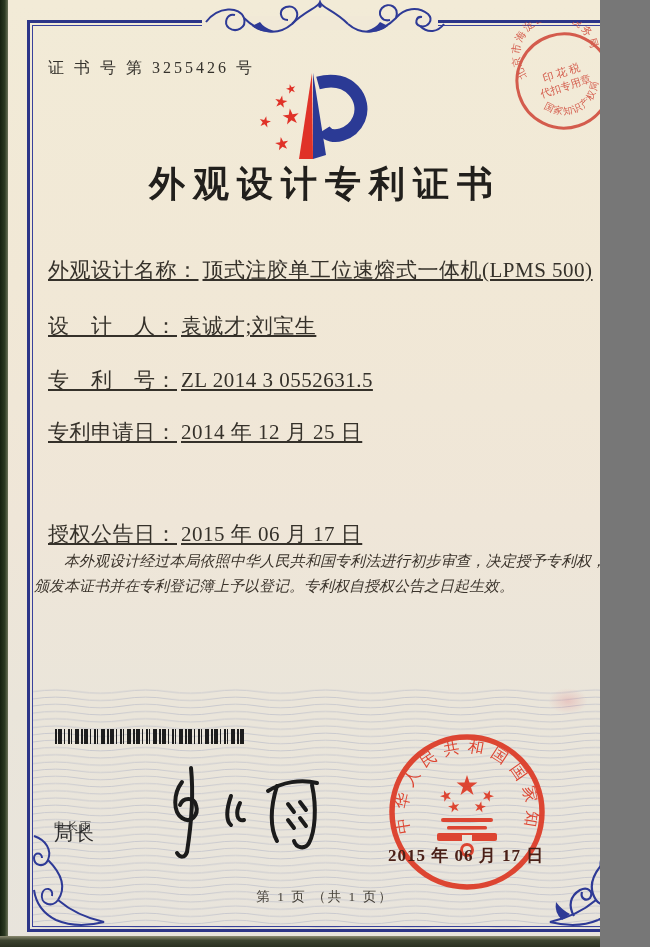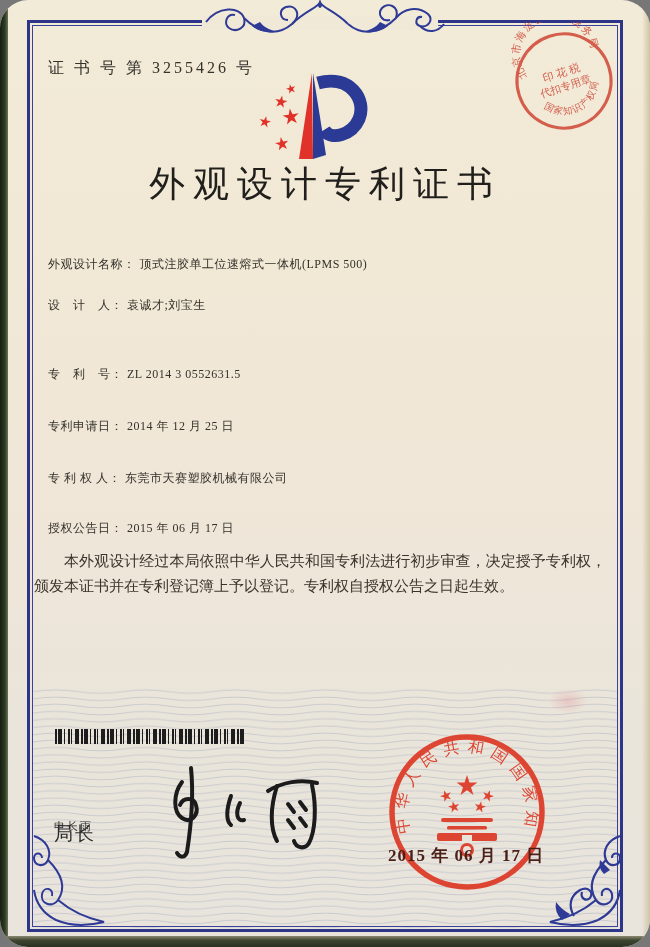--- a/index.html
+++ b/index.html
@@ -1,36 +1,35 @@
 <!DOCTYPE html>
 <html><head>
 <meta charset="utf-8">
 <style>
   html,body{margin:0;padding:0;background:#777;}
   #page{
-    position:relative; width:650px; height:947px; overflow:hidden;
+    position:relative; width:600px; height:947px; overflow:hidden;
     background:linear-gradient(180deg,#f2ebd7 0%, #f1e8d6 30%, #efe6d8 55%, #eae5da 75%, #e8e4dc 100%);
     font-family:"Liberation Serif","DejaVu Serif",serif;
     color:#2e2b26;
-    border-radius:28px;
   }
   .abs{position:absolute;}
   
   .edge-left{left:0;top:0;width:8px;height:947px;background:linear-gradient(90deg,#15200f,#2c3a22 60%,#6b7258);}
   .edge-bottom{left:0;top:936px;width:650px;height:11px;background:linear-gradient(180deg,#8a8a70,#3d4430 40%,#2a3020);}
   .edge-right{left:642px;top:0;width:8px;height:947px;background:linear-gradient(90deg,rgba(120,110,80,0),#cfc4a4);}
   
   .frame-outer{left:27px;top:20px;width:590px;height:906px;border:3px solid #2c3588;}
   .frame-inner{position:absolute;left:2px;top:2px;right:2px;bottom:2px;border:1px solid #39419b;}
   
   .certno{left:48px;top:58px;font-size:16px;letter-spacing:3px;color:#35322c;}
-  .title{left:0;top:160px;width:650px;text-align:center;font-size:36px;font-weight:normal;letter-spacing:8px;color:#211f1c;}
-  .field{left:48px;font-size:12px;color:#35312a;letter-spacing:0.5px;}
+  .title{left:0;top:160px;width:650px;text-align:center;font-size:36px;font-weight:bold;letter-spacing:8px;color:#211f1c;}
+  .field{left:48px;font-size:21px;color:#35312a;letter-spacing:0.5px;text-decoration:underline;}
   .field .val{margin-left:4px;}
-  .bodytext{left:34px;top:549px;width:572px;font-size:15px;line-height:24.6px;color:#3a332b;text-align:justify;}
+  .bodytext{left:34px;top:549px;width:572px;font-size:15px;line-height:24.6px;color:#3a332b;text-align:justify;font-style:italic;}
   .bodytext p{margin:0;text-indent:2em;}
   .barcode{left:55px;top:729px;width:190px;height:15px;
     background:repeating-linear-gradient(90deg,
       #1d1d1d 0 2px, rgba(0,0,0,0) 2px 3px,
       #1d1d1d 3px 7px, rgba(0,0,0,0) 7px 9px,
       #1d1d1d 9px 10px, rgba(0,0,0,0) 10px 13px,
       #1d1d1d 13px 15px, rgba(0,0,0,0) 15px 16px,
       #1d1d1d 16px 17px, rgba(0,0,0,0) 17px 20px,
       #1d1d1d 20px 24px, rgba(0,0,0,0) 24px 26px);}
   .signoff-title{left:54px;top:821px;font-size:19px;color:#2c2c2c;letter-spacing:2px;}
@@ -140,31 +139,28 @@
       <use href="#star" transform="translate(15,52) scale(6) rotate(12)"></use>
       <use href="#star" transform="translate(32,74) scale(7) rotate(-10)"></use>
     </g>
   </svg>
 
   <div class="abs title">外观设计专利证书</div>
 
   <div class="abs field" style="top:256px;">
     <span>外观设计名称：</span><span class="val">顶式注胶单工位速熔式一体机(LPMS 500)</span>
   </div>
-  <div class="abs field" style="top:297px;">
+  <div class="abs field" style="top:312px;">
     <span>设　计　人：</span><span class="val">袁诚才;刘宝生</span>
   </div>
   <div class="abs field" style="top:366px;">
     <span>专　利　号：</span><span class="val">ZL 2014 3 0552631.5</span>
   </div>
   <div class="abs field" style="top:418px;text-align:center;">
     <span>专利申请日：</span><span class="val">2014 年 12 月 25 日</span>
-  </div>
-  <div class="abs field" style="top:470px;">
-    <span>专 利 权 人：</span><span class="val">东莞市天赛塑胶机械有限公司</span>
   </div>
   <div class="abs field" style="top:520px;">
     <span>授权公告日：</span><span class="val">2015 年 06 月 17 日</span>
   </div>
 
   <div class="abs bodytext">
     <p>本外观设计经过本局依照中华人民共和国专利法进行初步审查，决定授予专利权，颁发本证书并在专利登记簿上予以登记。专利权自授权公告之日起生效。</p>
   </div>
 
   <div class="abs barcode"></div>
@@ -210,14 +206,15 @@
         <rect x="95" y="123" width="10" height="6" fill="#eae4da" stroke="none"></rect>
         <circle cx="100" cy="138" r="5.5" fill="none" stroke-width="3"></circle>
       </g>
     </g>
   </svg>
 
   <div class="abs issue-date">2015 年 06 月 17 日</div>
 
   <div class="abs smudge"></div>
 
+  <div class="abs footer">第 1 页 （共 1 页）</div>
 
 </div>
 
 </body></html>

